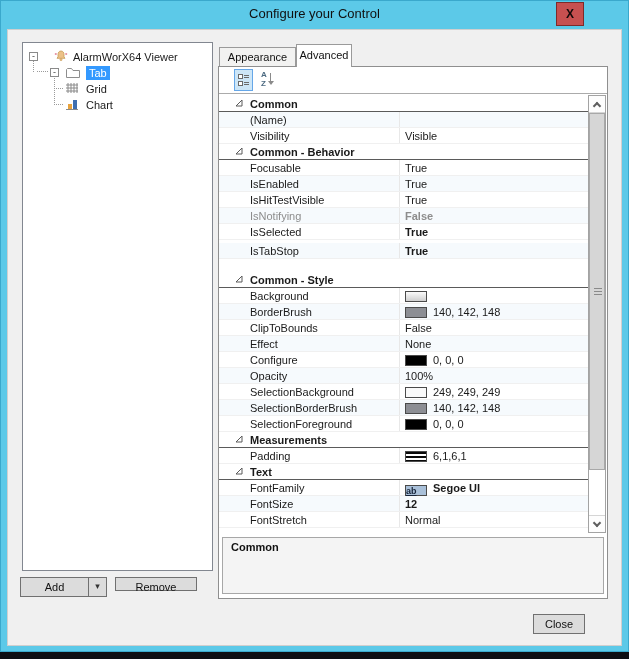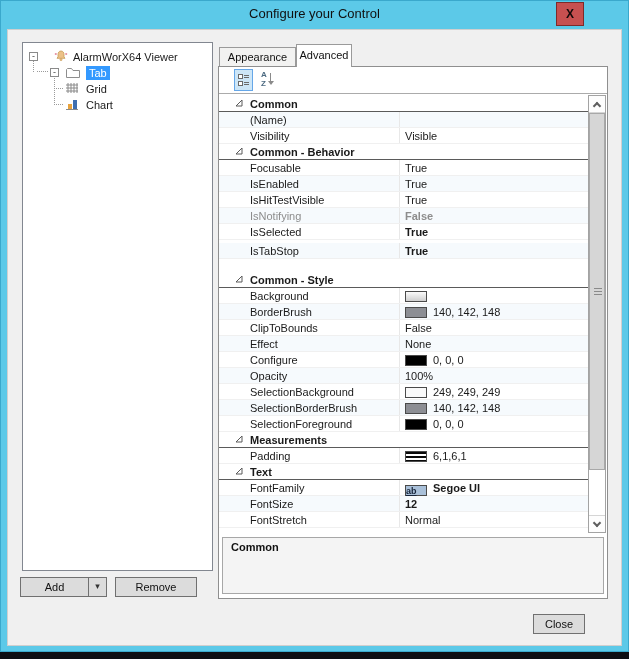--- a/index.html
+++ b/index.html
@@ -64,21 +64,21 @@
   .chev.down{top:4px;transform:rotate(225deg);}
   .sbar-thumb{position:absolute;left:0px;top:17px;width:16px;height:357px;background:#d6d6d6;border:1px solid #a8a8a8;}
   .gripper{position:absolute;left:4px;top:50%;margin-top:-4px;width:8px;height:8px;background:repeating-linear-gradient(#8a8a8a 0 1px,transparent 1px 3px);}
   
   .desc-box{position:absolute;left:222px;top:537px;width:382px;height:57px;background:#f4f4f4;border:1px solid #a7a7a7;z-index:2;}
   .desc-title{position:absolute;left:8px;top:3px;font-size:11px;font-weight:bold;color:#111;}
   
   .btn{position:absolute;background:#dcdcdc;border:1px solid #707070;font-size:11px;color:#111;text-align:center;line-height:18px;cursor:default;}
   .btn-add{left:20px;top:577px;width:68px;height:20px;border-right:none;}
   .btn-add-arrow{left:88px;top:577px;width:19px;height:20px;line-height:17px;font-size:9px;color:#333;}
-  .btn-remove{left:115px;top:577px;width:82px;height:20px;}
+  .btn-remove{left:115px;top:577px;width:82px;height:14px;}
   .btn-close{left:533px;top:614px;width:52px;height:20px;}
   .bottom-strip{position:absolute;left:0;top:652px;width:629px;height:7px;background:#0d0d12;}
   svg{display:block;}
 </style>
 </head>
 <body>
 
 <div class="screen">
   <div class="frame">
     <div class="titlebar">

